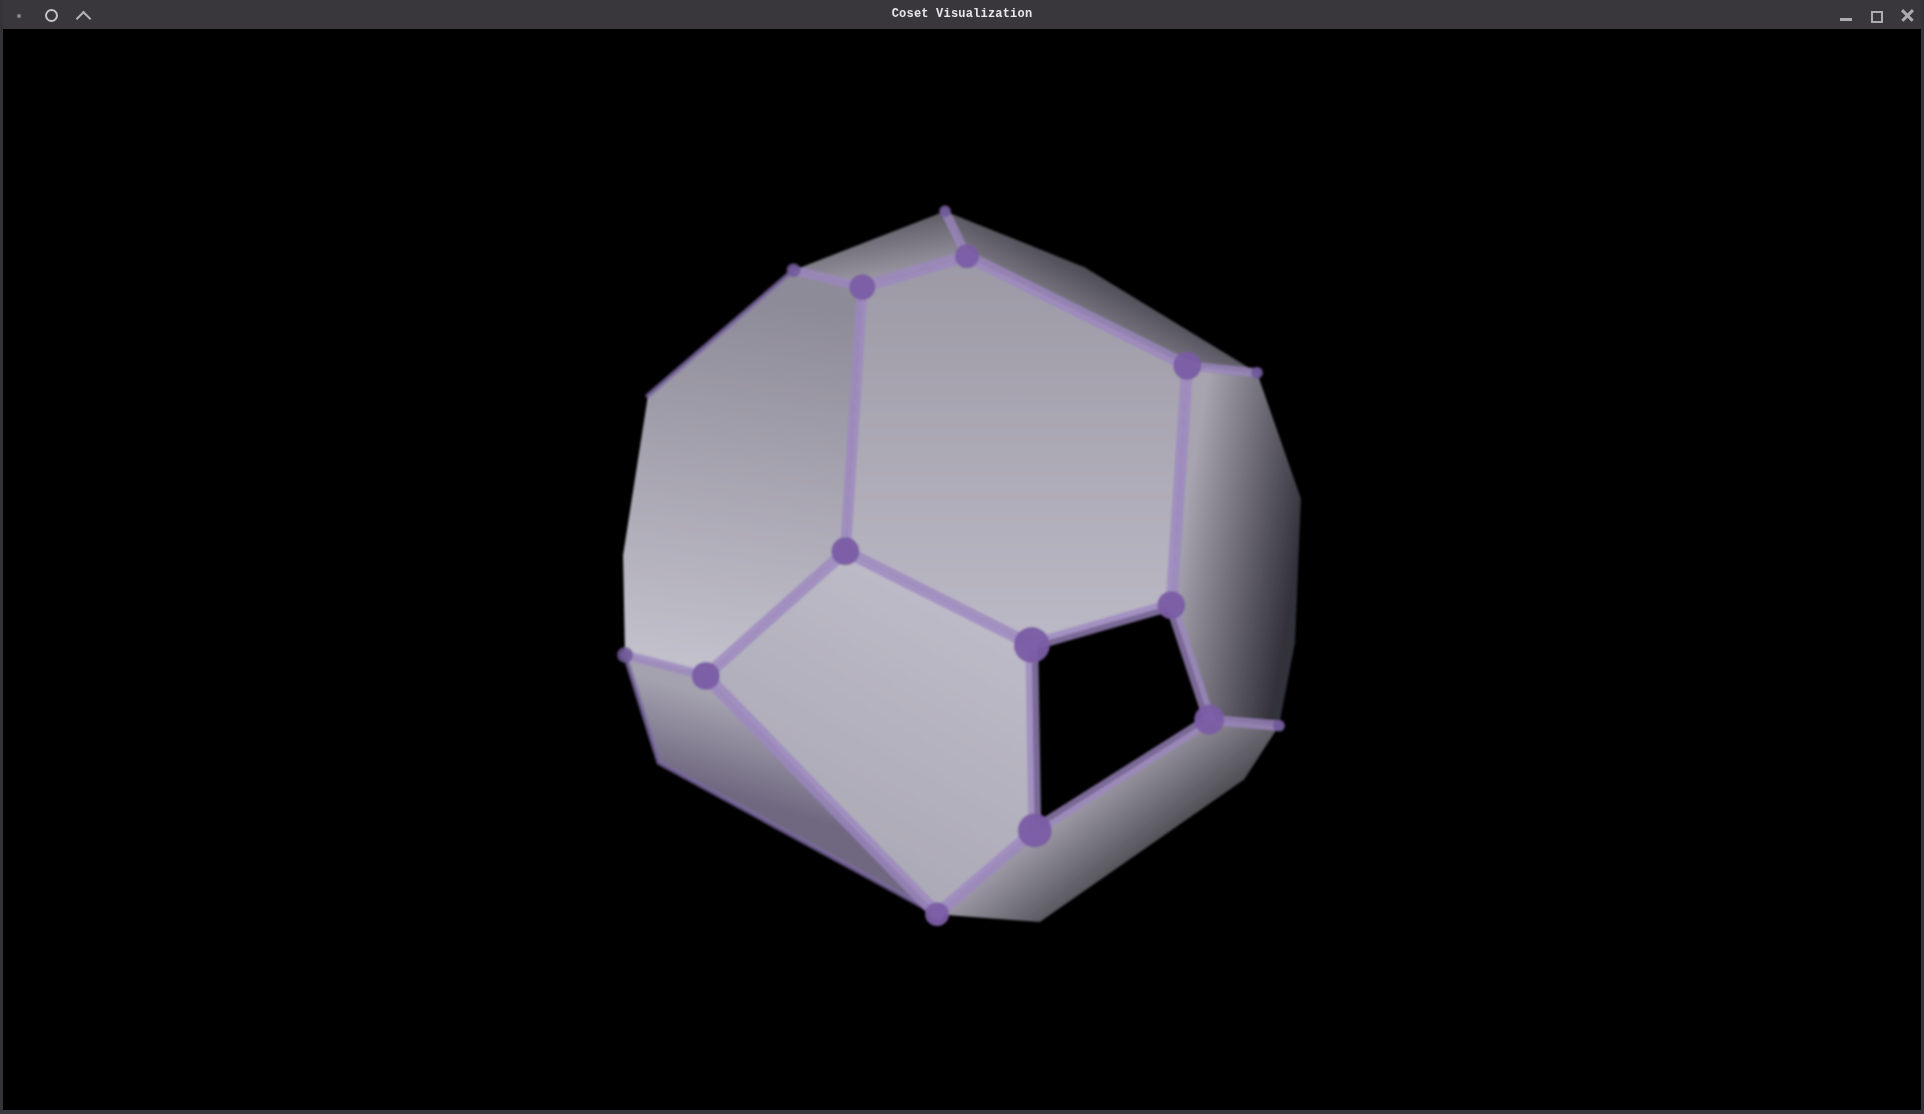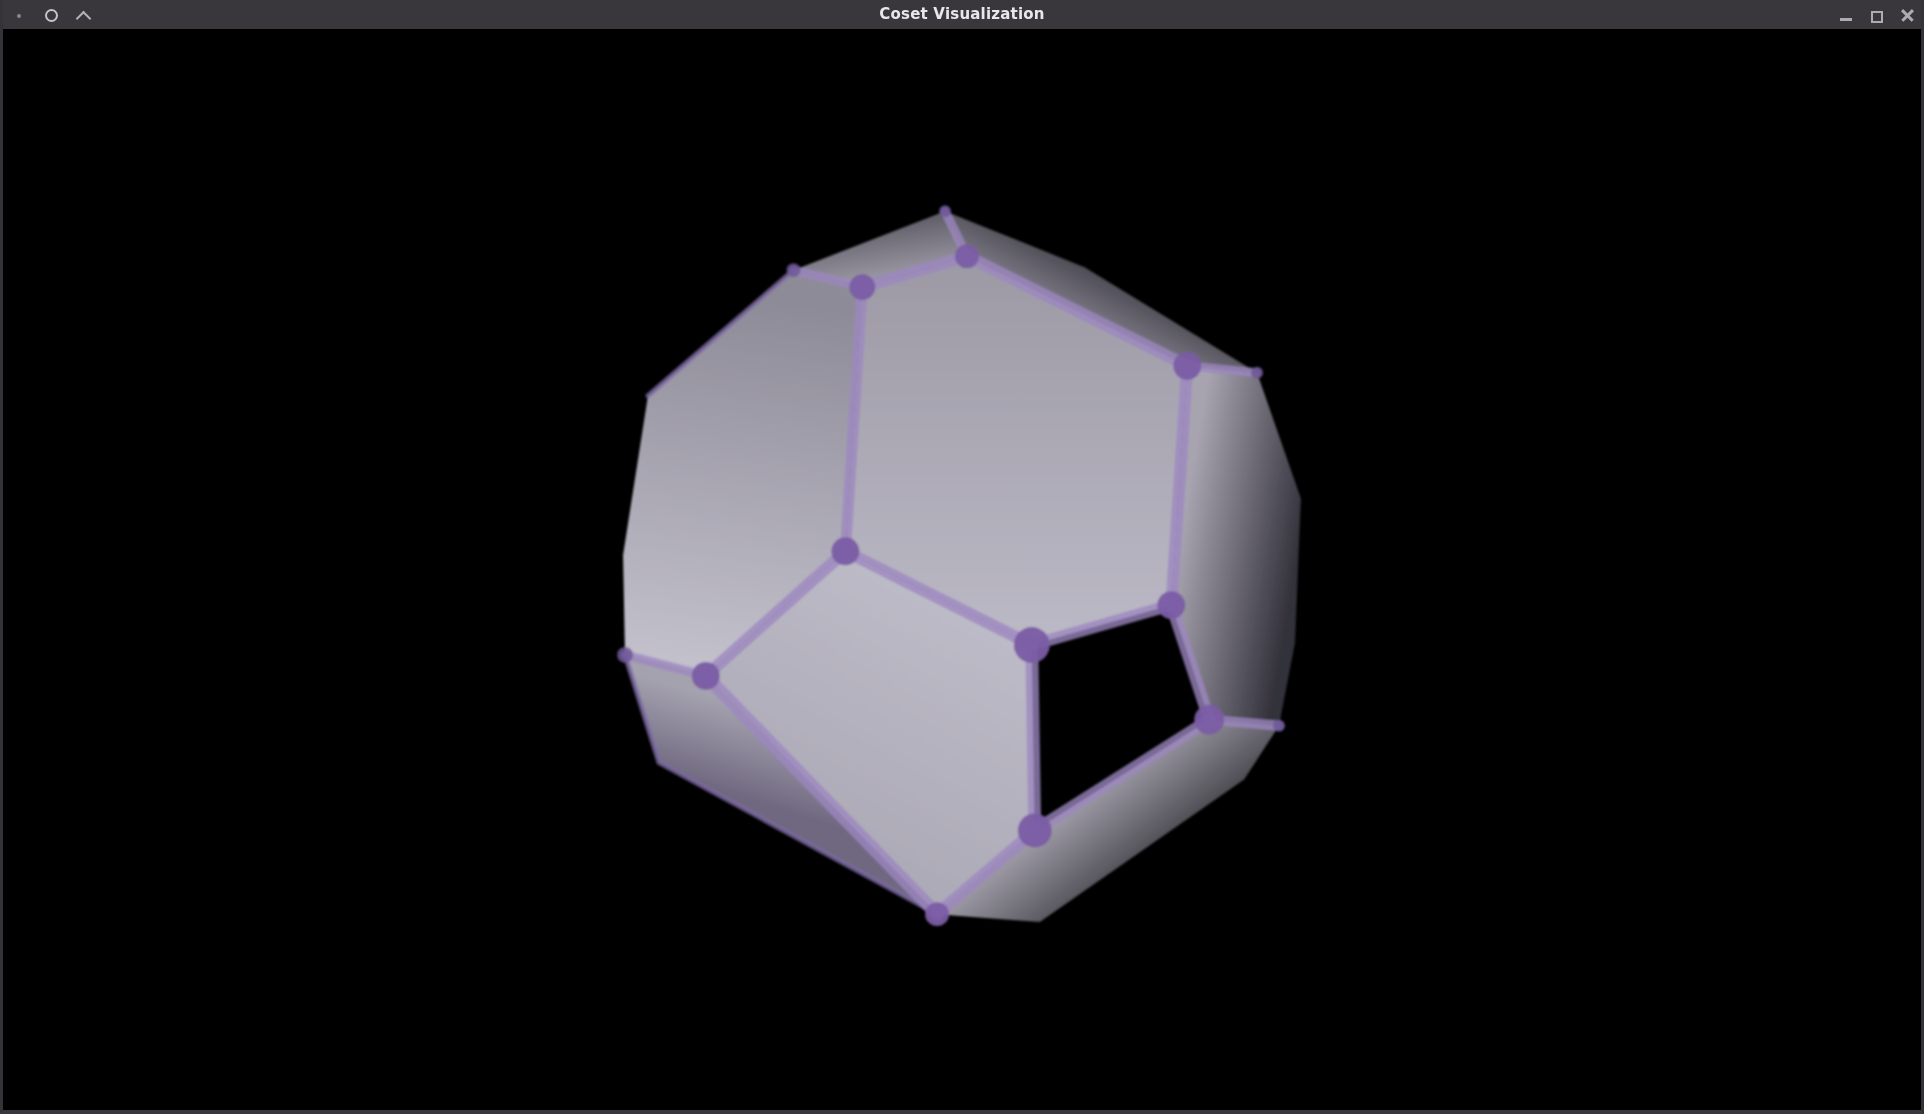--- a/index.html
+++ b/index.html
@@ -1,21 +1,21 @@
 <!DOCTYPE html>
 <html><head>
 <meta charset="utf-8">
 <style>
   html,body{margin:0;padding:0;background:#000;}
   body{width:1924px;height:1114px;overflow:hidden;font-family:"DejaVu Sans","Liberation Sans",sans-serif;position:relative;}
   .window{position:absolute;inset:0;box-sizing:border-box;background:#000;
           border-left:3px solid #353338;border-right:3px solid #353338;border-bottom:4px solid #3a383c;}
   .titlebar{position:absolute;top:0;left:0;right:0;height:29px;background:#39373b;z-index:5;}
   .title{position:absolute;left:0;right:0;top:0;height:29px;line-height:29px;text-align:center;
-         color:#e9e7eb;font-size:15px;font-weight:bold;letter-spacing:.2px;}
+         color:#e9e7eb;font-size:12px;font-weight:bold;letter-spacing:.2px;font-family:Liberation Mono, monospace;}
   
   .tb-dot{position:absolute;left:14px;top:14px;width:4px;height:4px;border-radius:50%;background:#8a888c;}
   .tb-circle{position:absolute;left:42px;top:9px;width:9px;height:9px;border:2px solid #c6c4c8;border-radius:50%;}
   .tb-chev{position:absolute;left:75px;top:13px;width:9px;height:9px;border-top:2.5px solid #b5b3b7;border-left:2.5px solid #b5b3b7;transform:rotate(45deg);}
   
   .ctl{position:absolute;top:0;width:24px;height:29px;}
   .ctl-min{left:1831px;}
   .ctl-min i{position:absolute;left:6px;top:18px;width:12px;height:2.5px;background:#aeacb0;}
   .ctl-max{left:1861px;}
   .ctl-max i{position:absolute;left:7px;top:11px;width:8px;height:8px;border:2px solid #aeacb0;}

